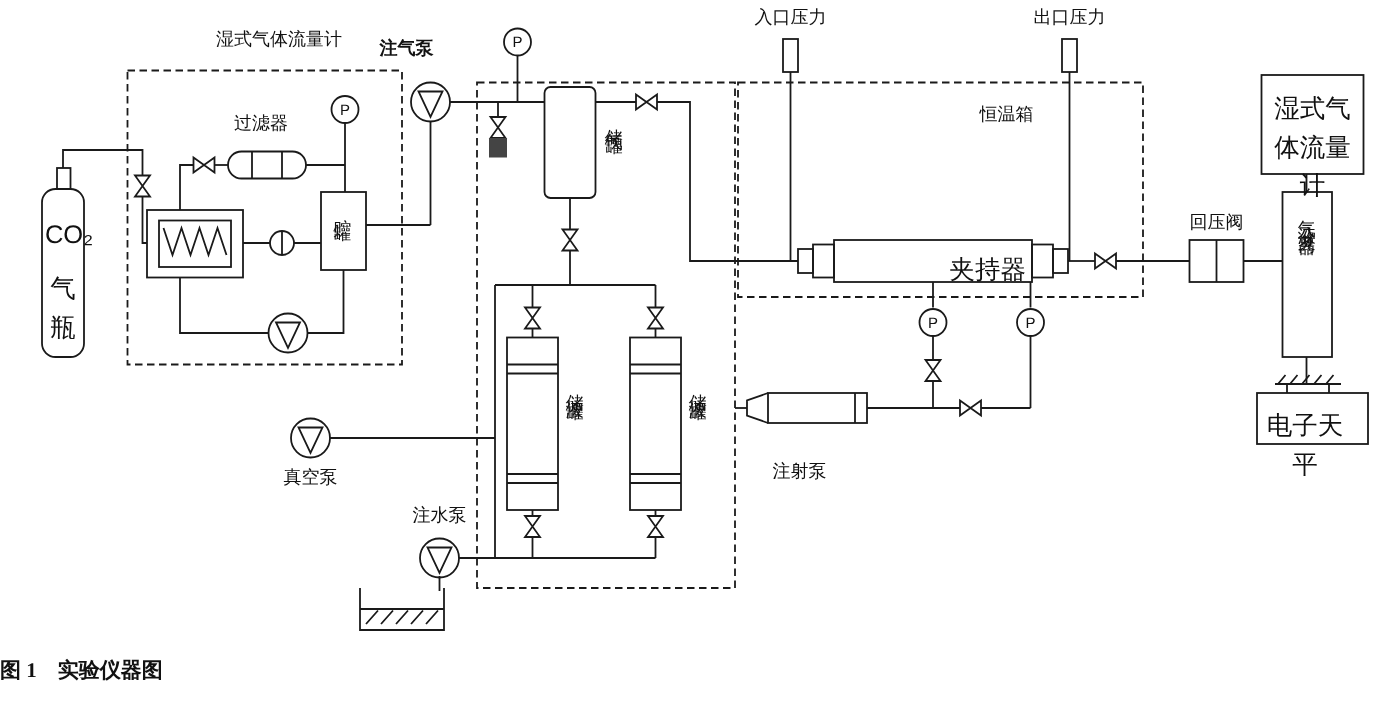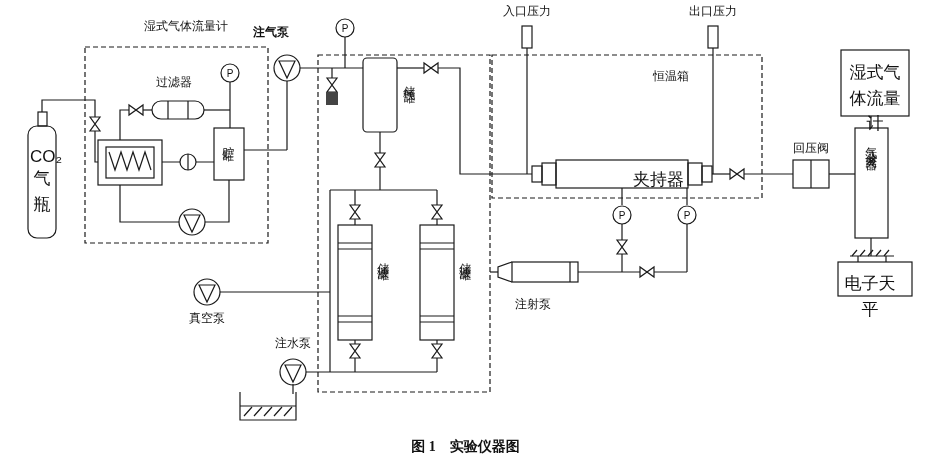--- a/index.html
+++ b/index.html
@@ -15,21 +15,21 @@
   svg.lines{position:absolute;left:0;top:0;color:var(--line,#1a1a1a);}
   .hlabel{position:absolute;font-size:12px;white-space:nowrap;line-height:1.15;}
   .center{transform:translateX(-50%);}
   .vlabel{
     position:absolute;font-size:12px;
     writing-mode:vertical-rl;text-orientation:upright;
     letter-spacing:3px;line-height:1.1;white-space:nowrap;
   }
   .boxtext{position:absolute;font-size:17px;text-align:center;line-height:1.5;}
   .caption{
-    position:absolute;left:0;top:438px;width:931px;text-align:center;
+    position:absolute;left:0;top:438px;width:931px;
     font-family:"Liberation Serif", serif;font-weight:bold;font-size:14px;
   }
   .caption .gap{display:inline-block;width:14px;}
   svg text{font-family:"Liberation Sans", sans-serif;font-size:10px;fill:#111;}
 </style>
 </head>
 <body>
 
 <div class="stage">
 
@@ -217,21 +217,21 @@
 
     <text x="230" y="76.5" text-anchor="middle">P</text>
     <text x="345" y="31.5" text-anchor="middle">P</text>
     <text x="622" y="218.5" text-anchor="middle">P</text>
     <text x="687" y="218.5" text-anchor="middle">P</text>
   </svg>
 
   <div class="hlabel center" style="left:186px;top:20px;">湿式气体流量计</div>
 
   <div class="boxtext" style="left:28px;top:144px;width:36px;">CO₂</div>
-  <div class="boxtext" style="left:28px;top:166px;width:28px;">气瓶</div>
+  <div class="boxtext" style="left:28px;top:180px;width:28px;">气瓶</div>
 
   <div class="hlabel center" style="left:174px;top:76px;">过滤器</div>
 
   <div class="vlabel" style="left:221px;top:137px;">贮罐</div>
 
   <div class="hlabel center" style="left:271px;top:26px;font-weight:bold;">注气泵</div>
 
   <div class="vlabel" style="left:402px;top:76px;">储气罐</div>
 
   <div class="hlabel center" style="left:527px;top:5px;">入口压力</div>
@@ -245,21 +245,21 @@
 
   <div class="boxtext" style="left:849px;top:60px;width:52px;">湿式气体流量计</div>
 
   <div class="vlabel" style="left:864px;top:137px;">气液分离器</div>
 
   <div class="boxtext" style="left:838px;top:271px;width:64px;">电子天平</div>
 
   <div class="vlabel" style="left:376px;top:253px;">储液罐</div>
   <div class="vlabel" style="left:458px;top:253px;">储液罐</div>
 
-  <div class="hlabel center" style="left:533px;top:298px;">注射泵</div>
+  <div class="hlabel center" style="left:533px;top:308px;">注射泵</div>
 
   <div class="hlabel center" style="left:207px;top:312px;">真空泵</div>
 
   <div class="hlabel center" style="left:293px;top:337px;">注水泵</div>
 
   <div class="caption">
     <span>图 1</span><span class="gap"></span><span>实验仪器图</span>
   </div>
 
 </div>

